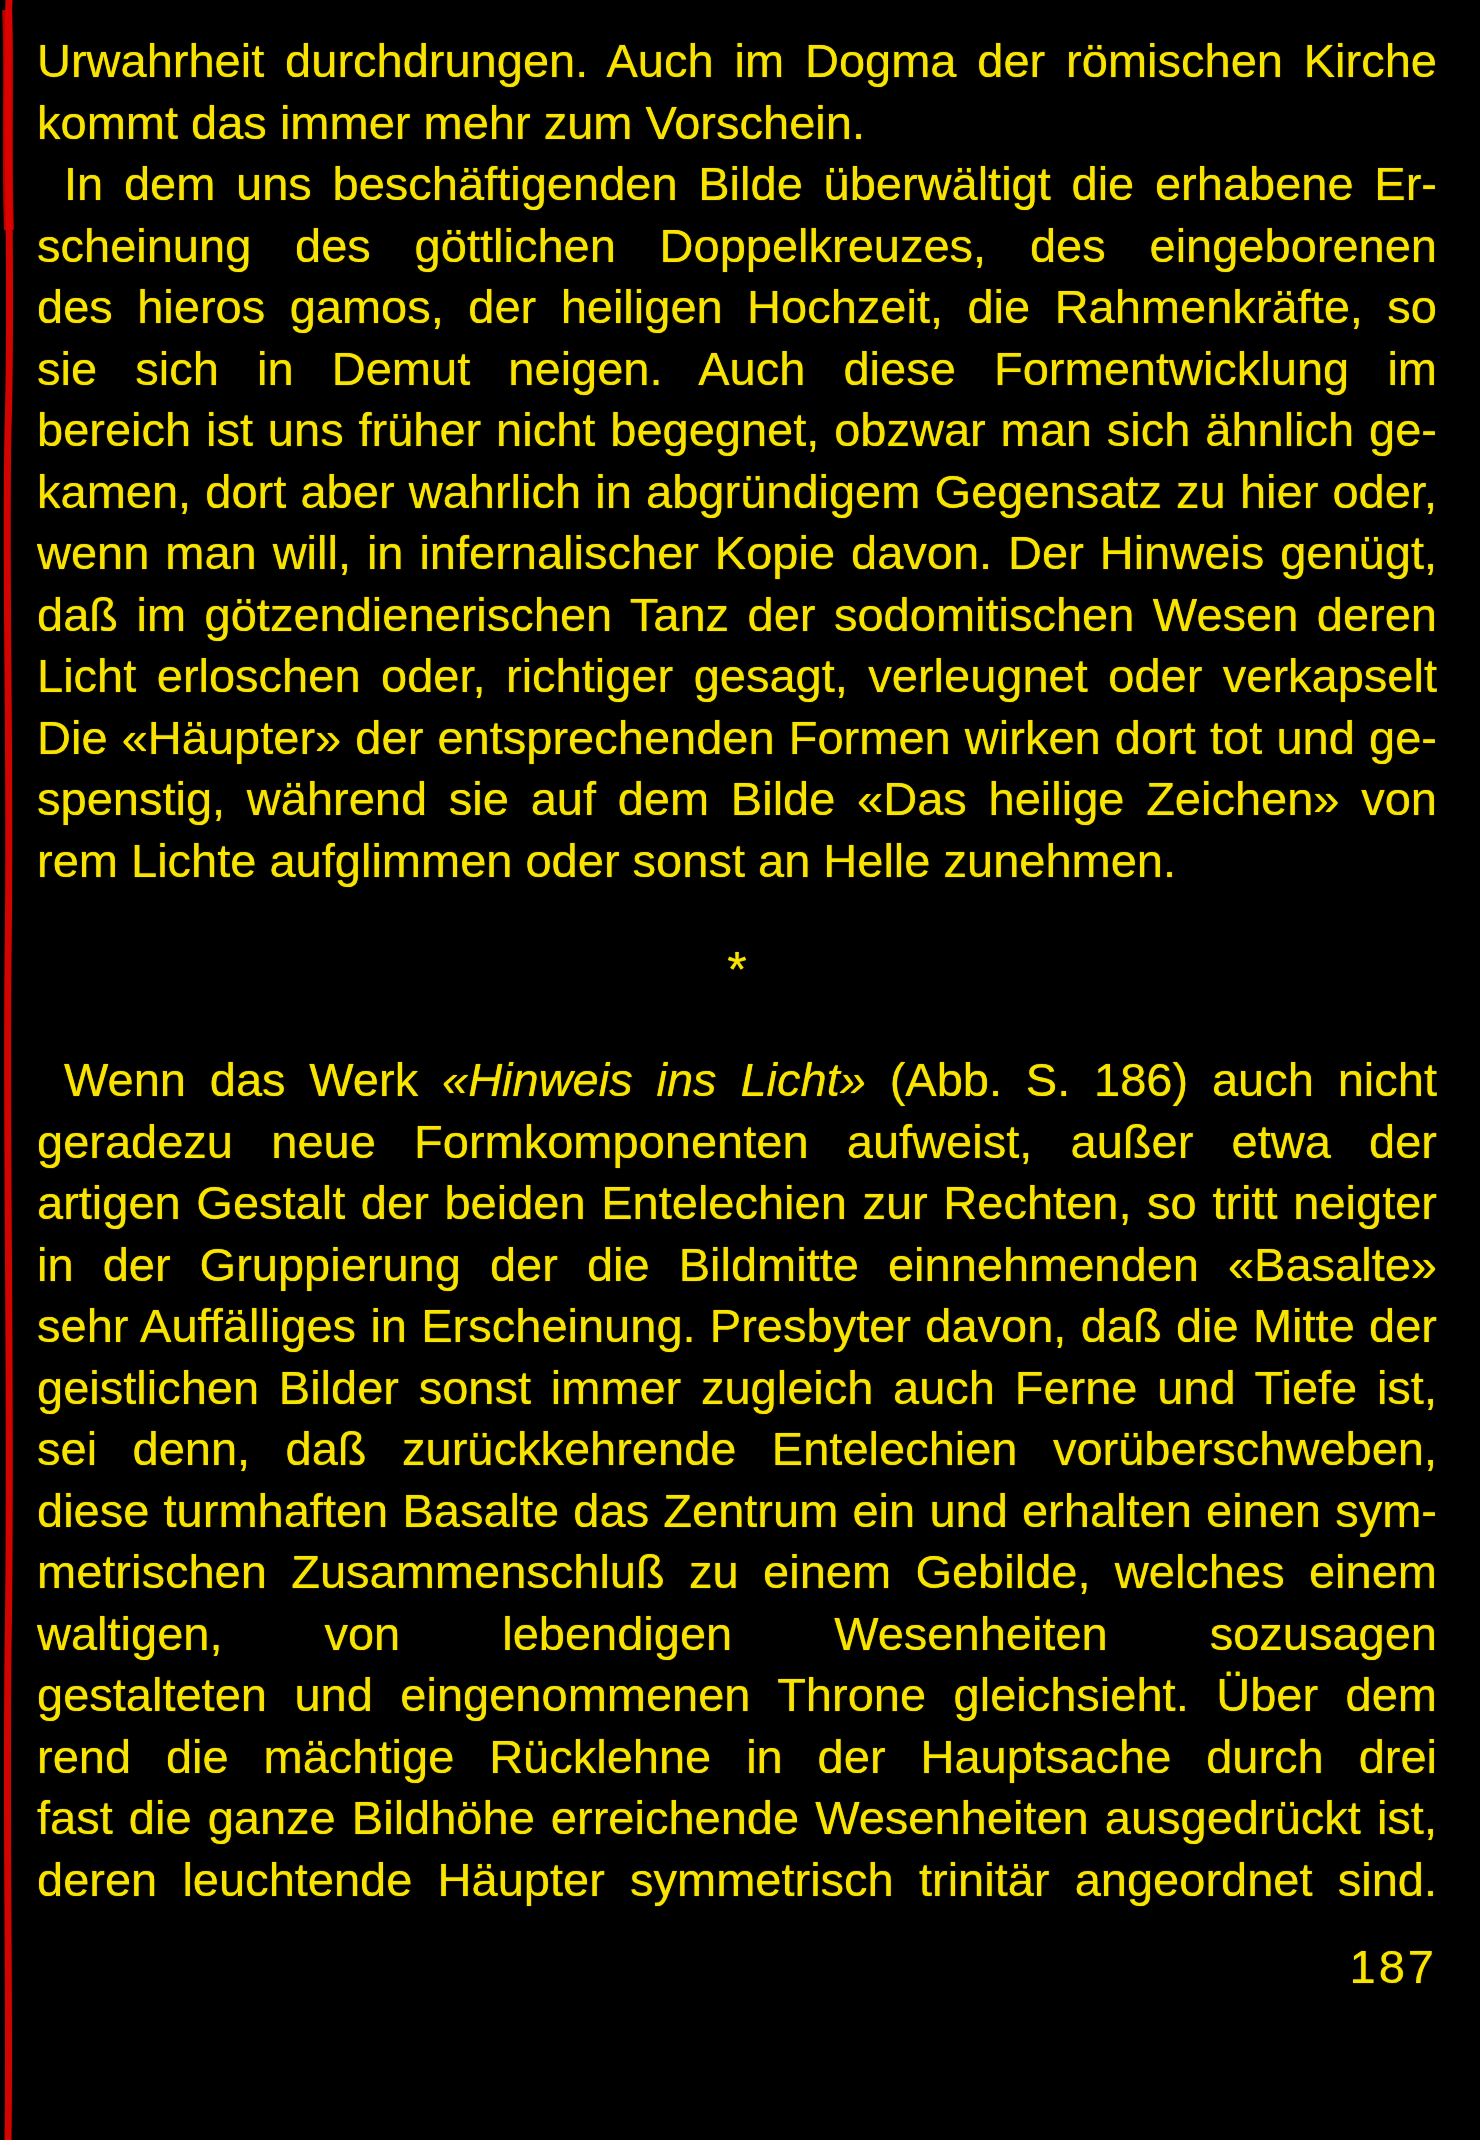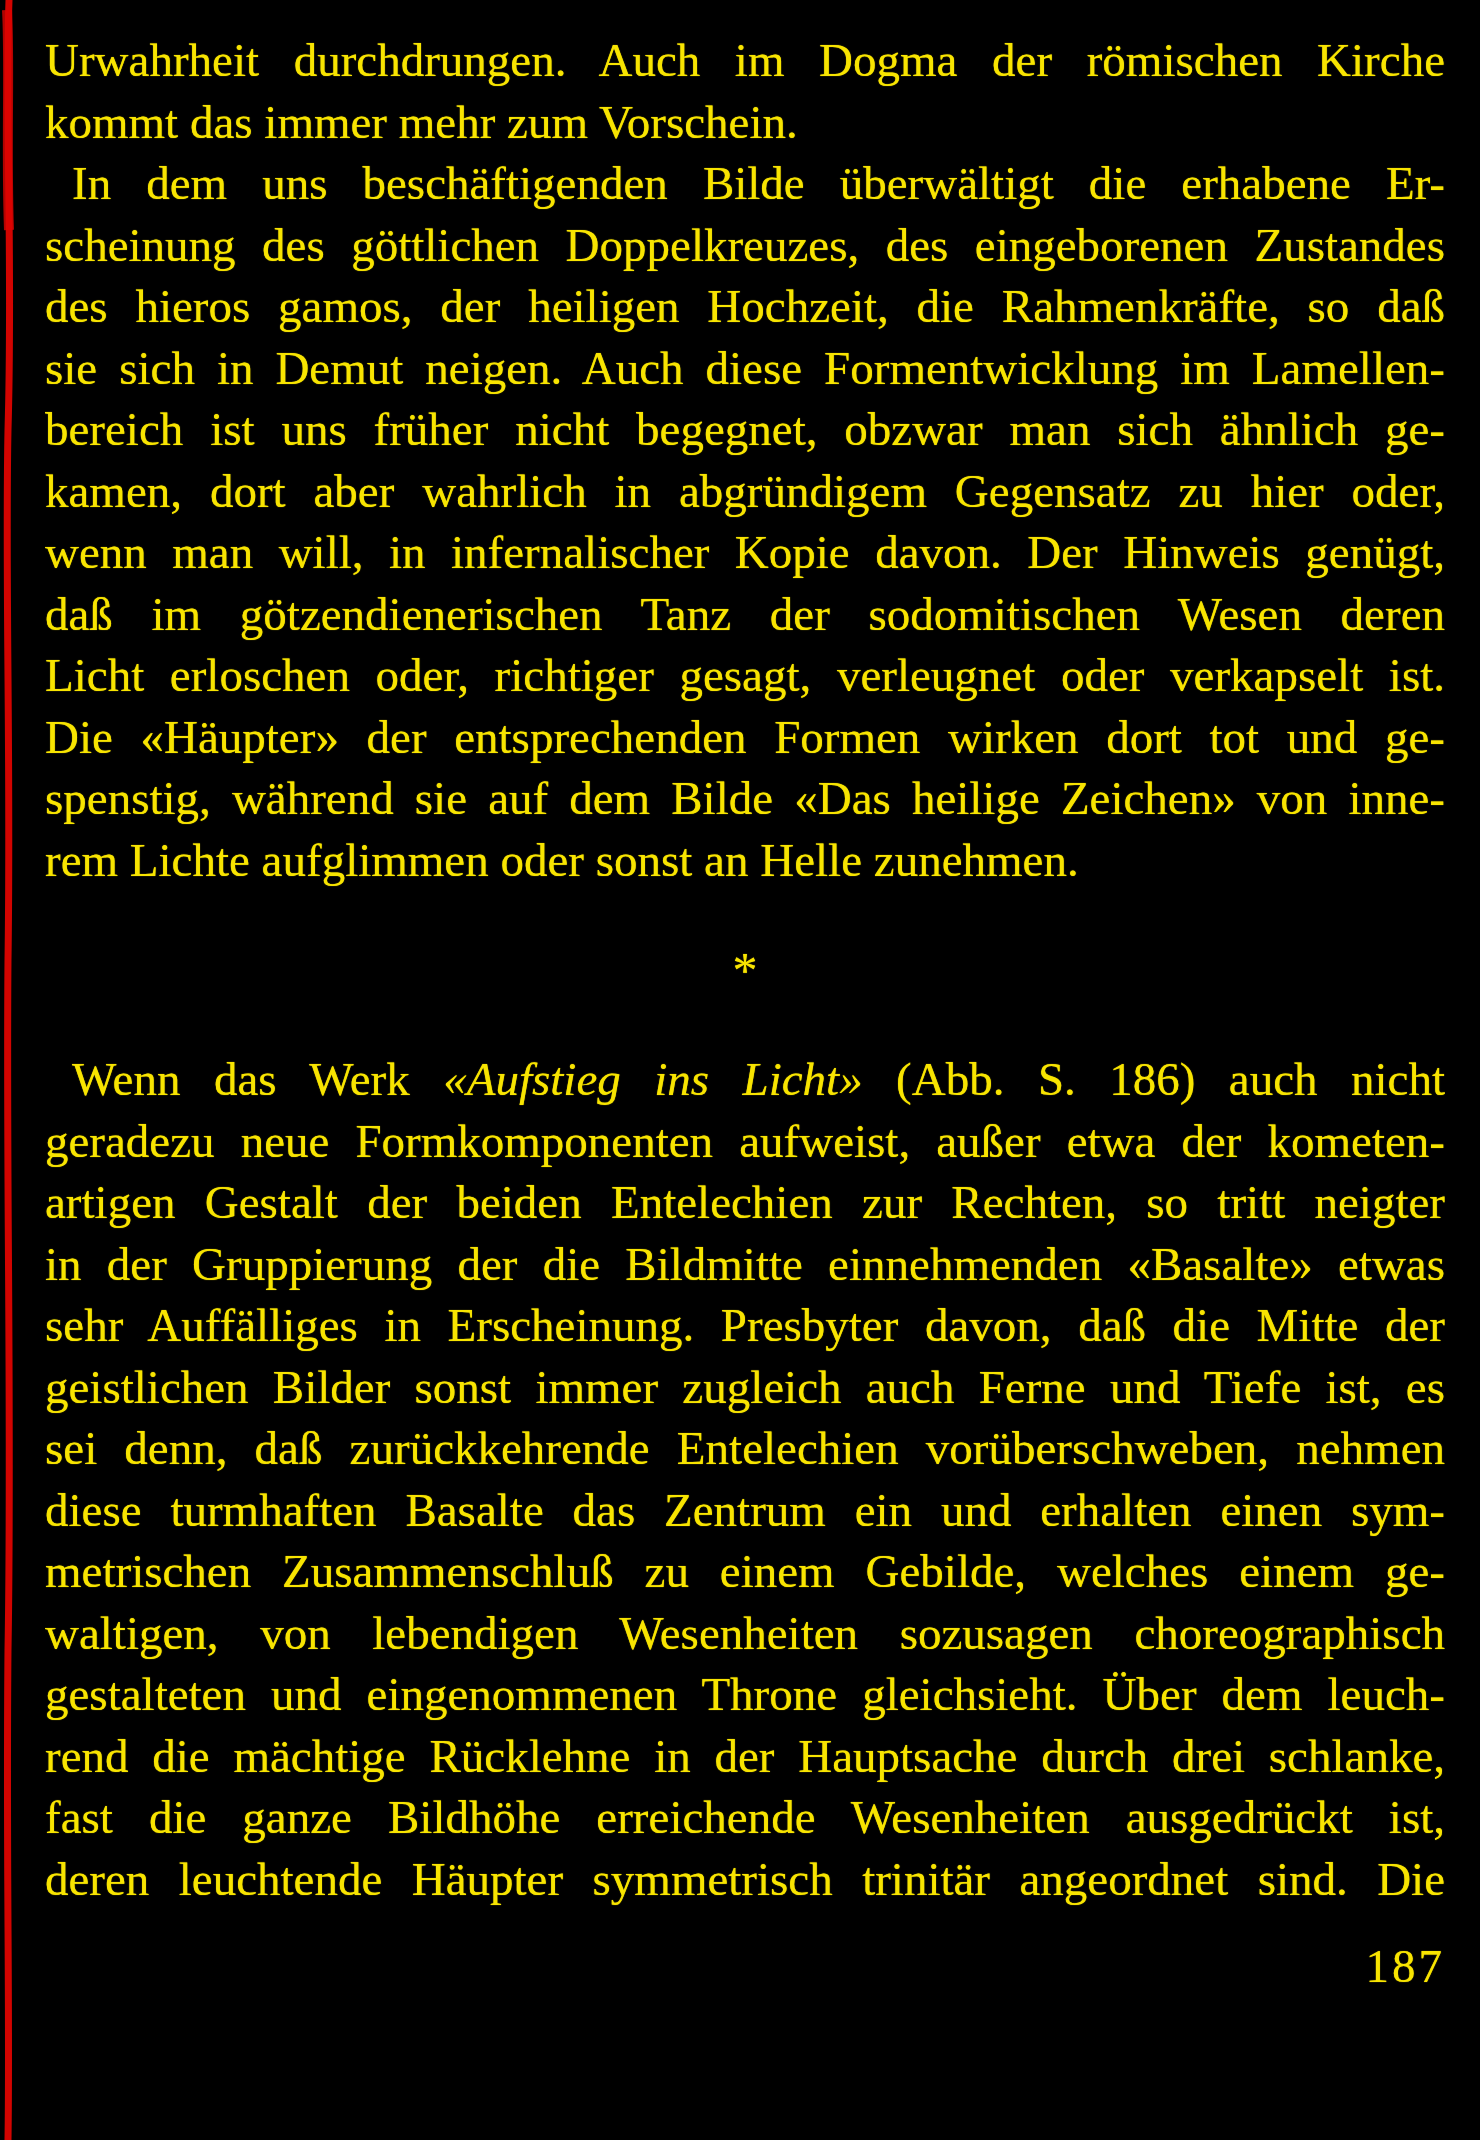--- a/index.html
+++ b/index.html
@@ -21,24 +21,24 @@
   .red-mark {
     position: absolute;
     left: 0;
     top: 0;
     width: 20px;
     height: 2140px;
     pointer-events: none;
   }
   .text-column {
     position: absolute;
-    left: 45px;
+    left: 37px;
     top: 30px;
     width: 1400px;
-    font-family: Liberation Serif, serif;
+    font-family: Liberation Sans, sans-serif;
     font-size: 47px;
     line-height: 61.5px;
     color: #f8e400;
     text-shadow: 0 0 1px rgba(248, 228, 0, 0.85);
   }
   .para { margin: 0; }
   .line {
     height: 61.5px;
     overflow: hidden;
     text-align: justify;
@@ -99,21 +99,21 @@
         <div class="line"><span class="seg">daß im götzendienerischen Tanz der sodomitischen Wesen deren</span></div>
         <div class="line"><span class="seg">Licht erloschen oder, richtiger gesagt, verleugnet oder verkapselt ist.</span></div>
         <div class="line"><span class="seg">Die «Häupter» der entsprechenden Formen wirken dort tot und ge-</span></div>
         <div class="line"><span class="seg">spenstig, während sie auf dem Bilde «Das heilige Zeichen» von inne-</span></div>
         <div class="line no-just"><span class="seg">rem Lichte aufglimmen oder sonst an Helle zunehmen.</span></div>
       </div>
       <div class="separator-block">
         <span class="separator-star">*</span>
       </div>
       <div class="para">
-        <div class="line indent"><span class="seg">Wenn das Werk </span><span class="seg-i">«Aufstieg ins Licht»</span><span class="seg"> (Abb. S. 186) auch nicht</span></div>
+        <div class="line indent"><span class="seg">Wenn das Werk </span><span class="seg-i">«Hinweis ins Licht»</span><span class="seg"> (Abb. S. 186) auch nicht</span></div>
         <div class="line"><span class="seg">geradezu neue Formkomponenten aufweist, außer etwa der kometen-</span></div>
         <div class="line"><span class="seg">artigen Gestalt der beiden Entelechien zur Rechten, so tritt neigter</span></div>
         <div class="line"><span class="seg">in der Gruppierung der die Bildmitte einnehmenden «Basalte» etwas</span></div>
         <div class="line"><span class="seg">sehr Auffälliges in Erscheinung. Presbyter davon, daß die Mitte der</span></div>
         <div class="line"><span class="seg">geistlichen Bilder sonst immer zugleich auch Ferne und Tiefe ist, es</span></div>
         <div class="line"><span class="seg">sei denn, daß zurückkehrende Entelechien vorüberschweben, nehmen</span></div>
         <div class="line"><span class="seg">diese turmhaften Basalte das Zentrum ein und erhalten einen sym-</span></div>
         <div class="line"><span class="seg">metrischen Zusammenschluß zu einem Gebilde, welches einem ge-</span></div>
         <div class="line"><span class="seg">waltigen, von lebendigen Wesenheiten sozusagen choreographisch</span></div>
         <div class="line"><span class="seg">gestalteten und eingenommenen Throne gleichsieht. Über dem leuch-</span></div>

